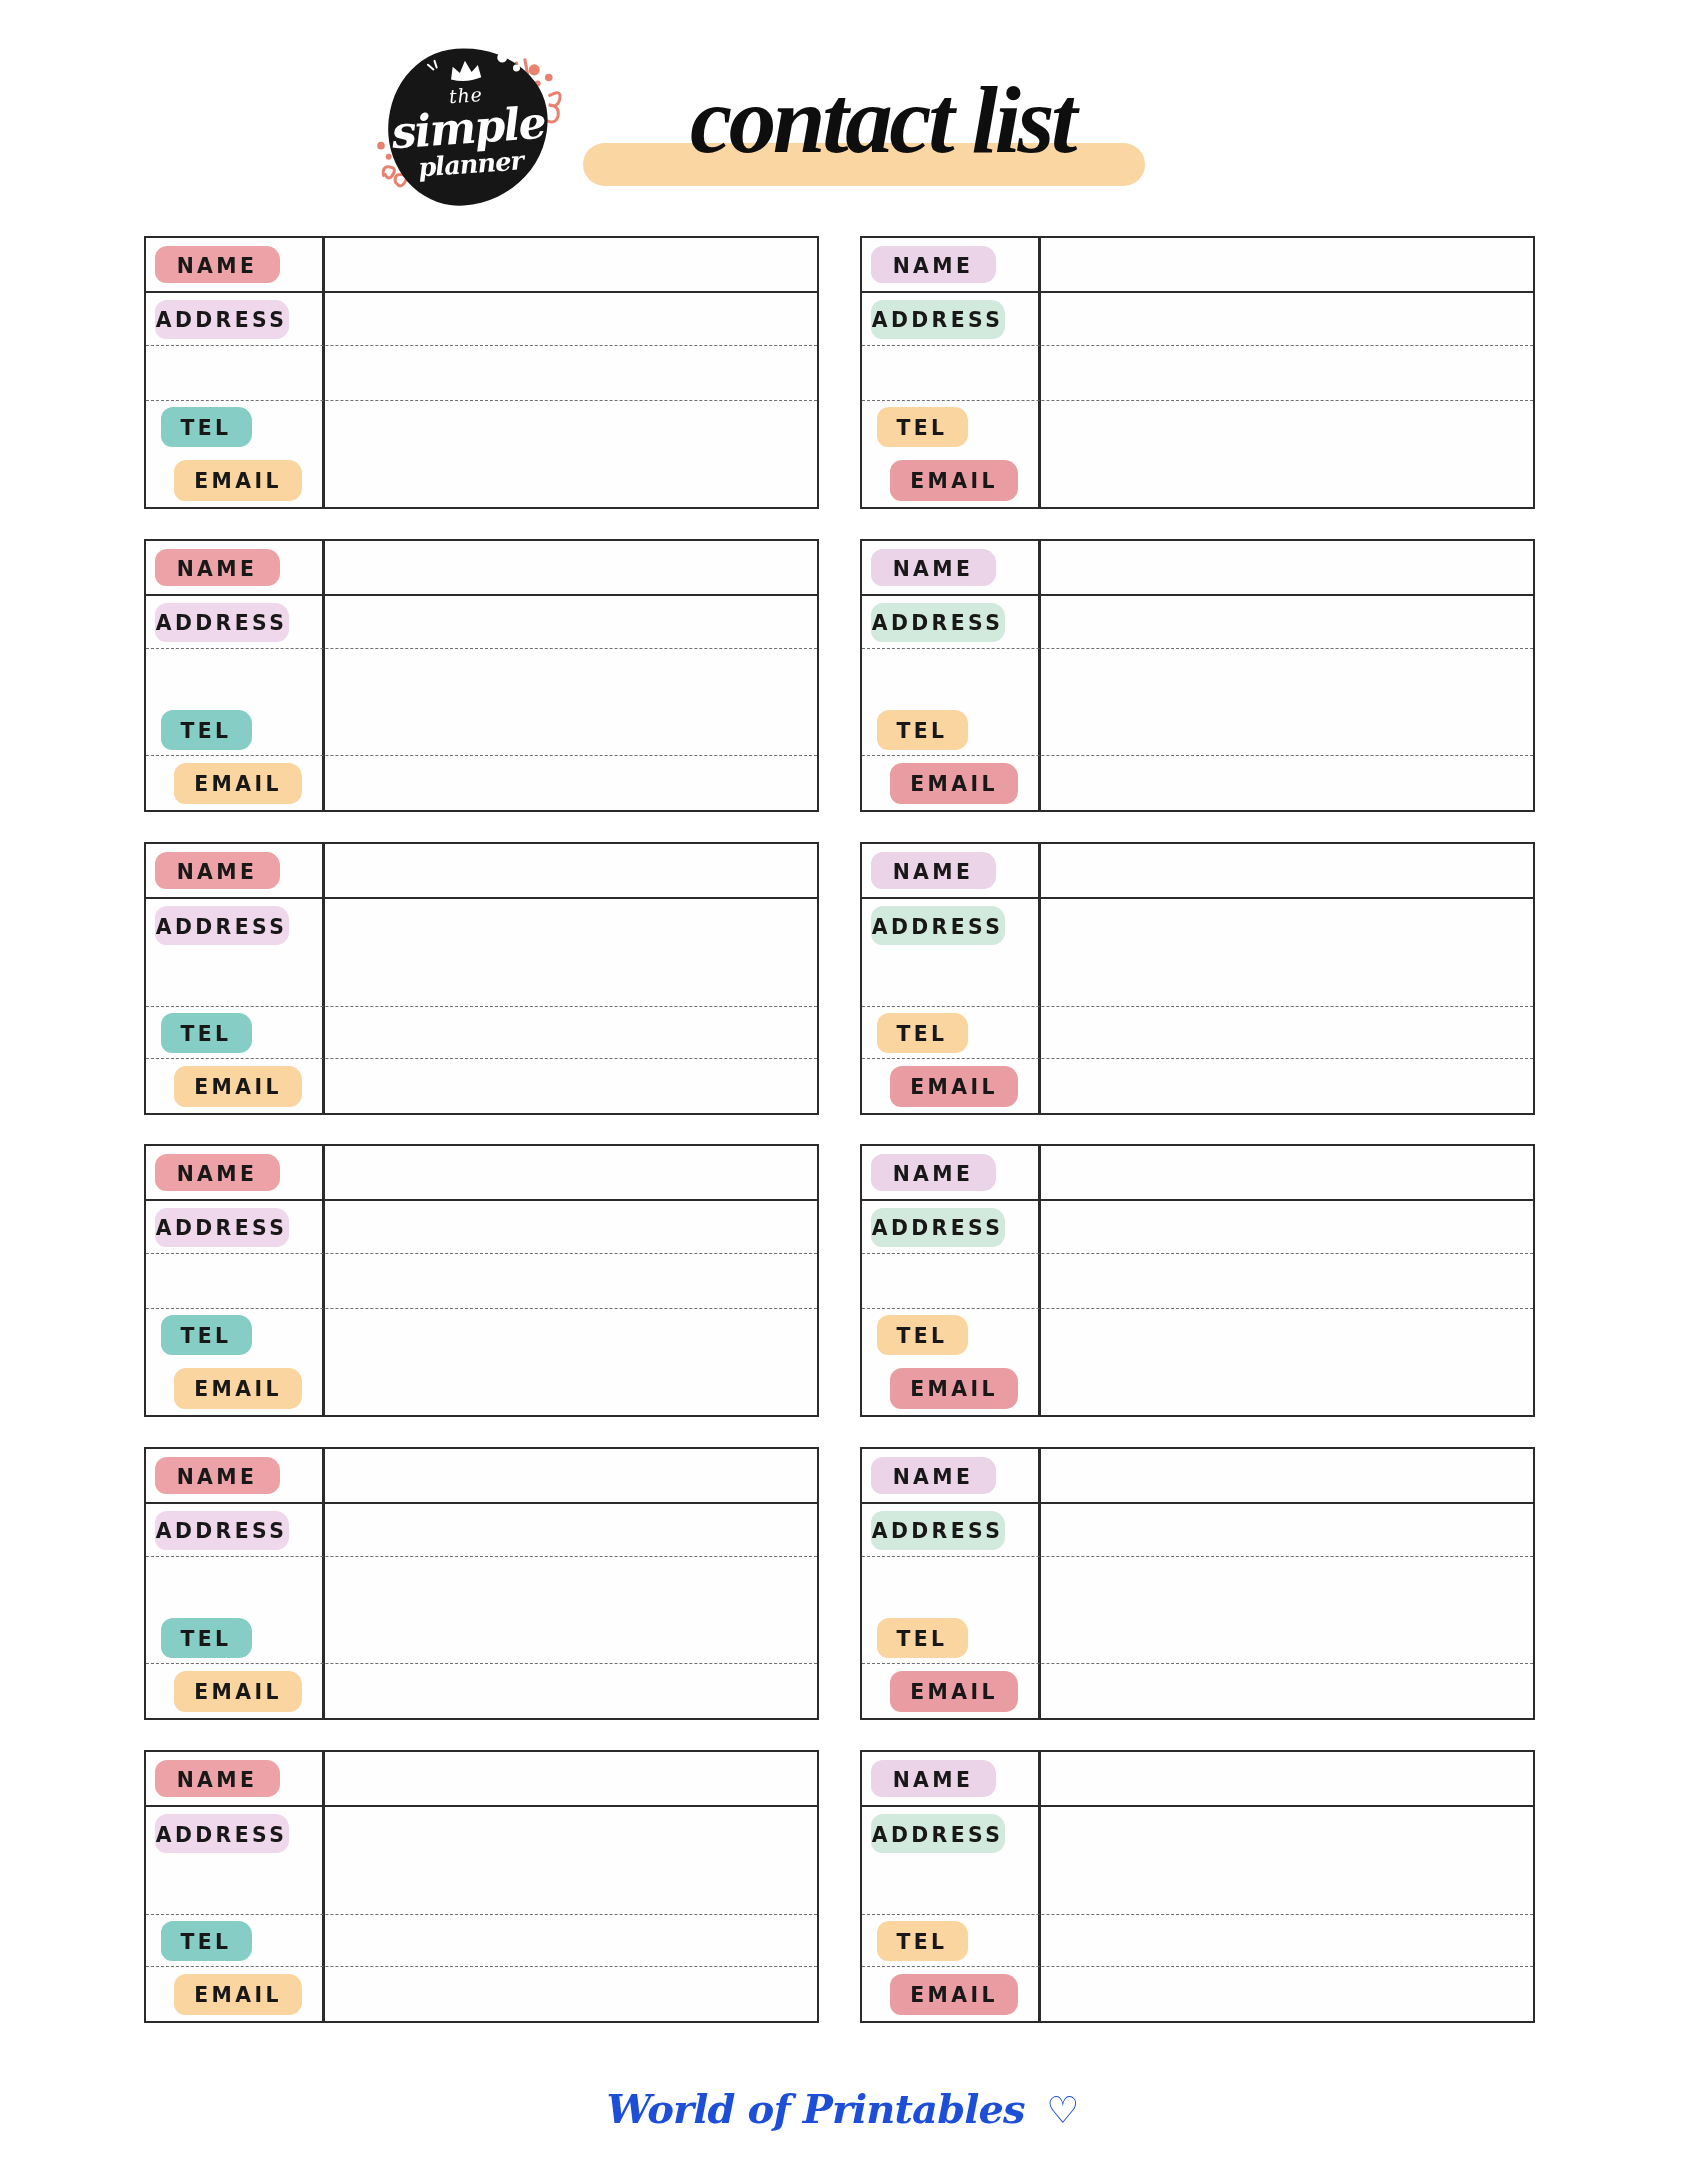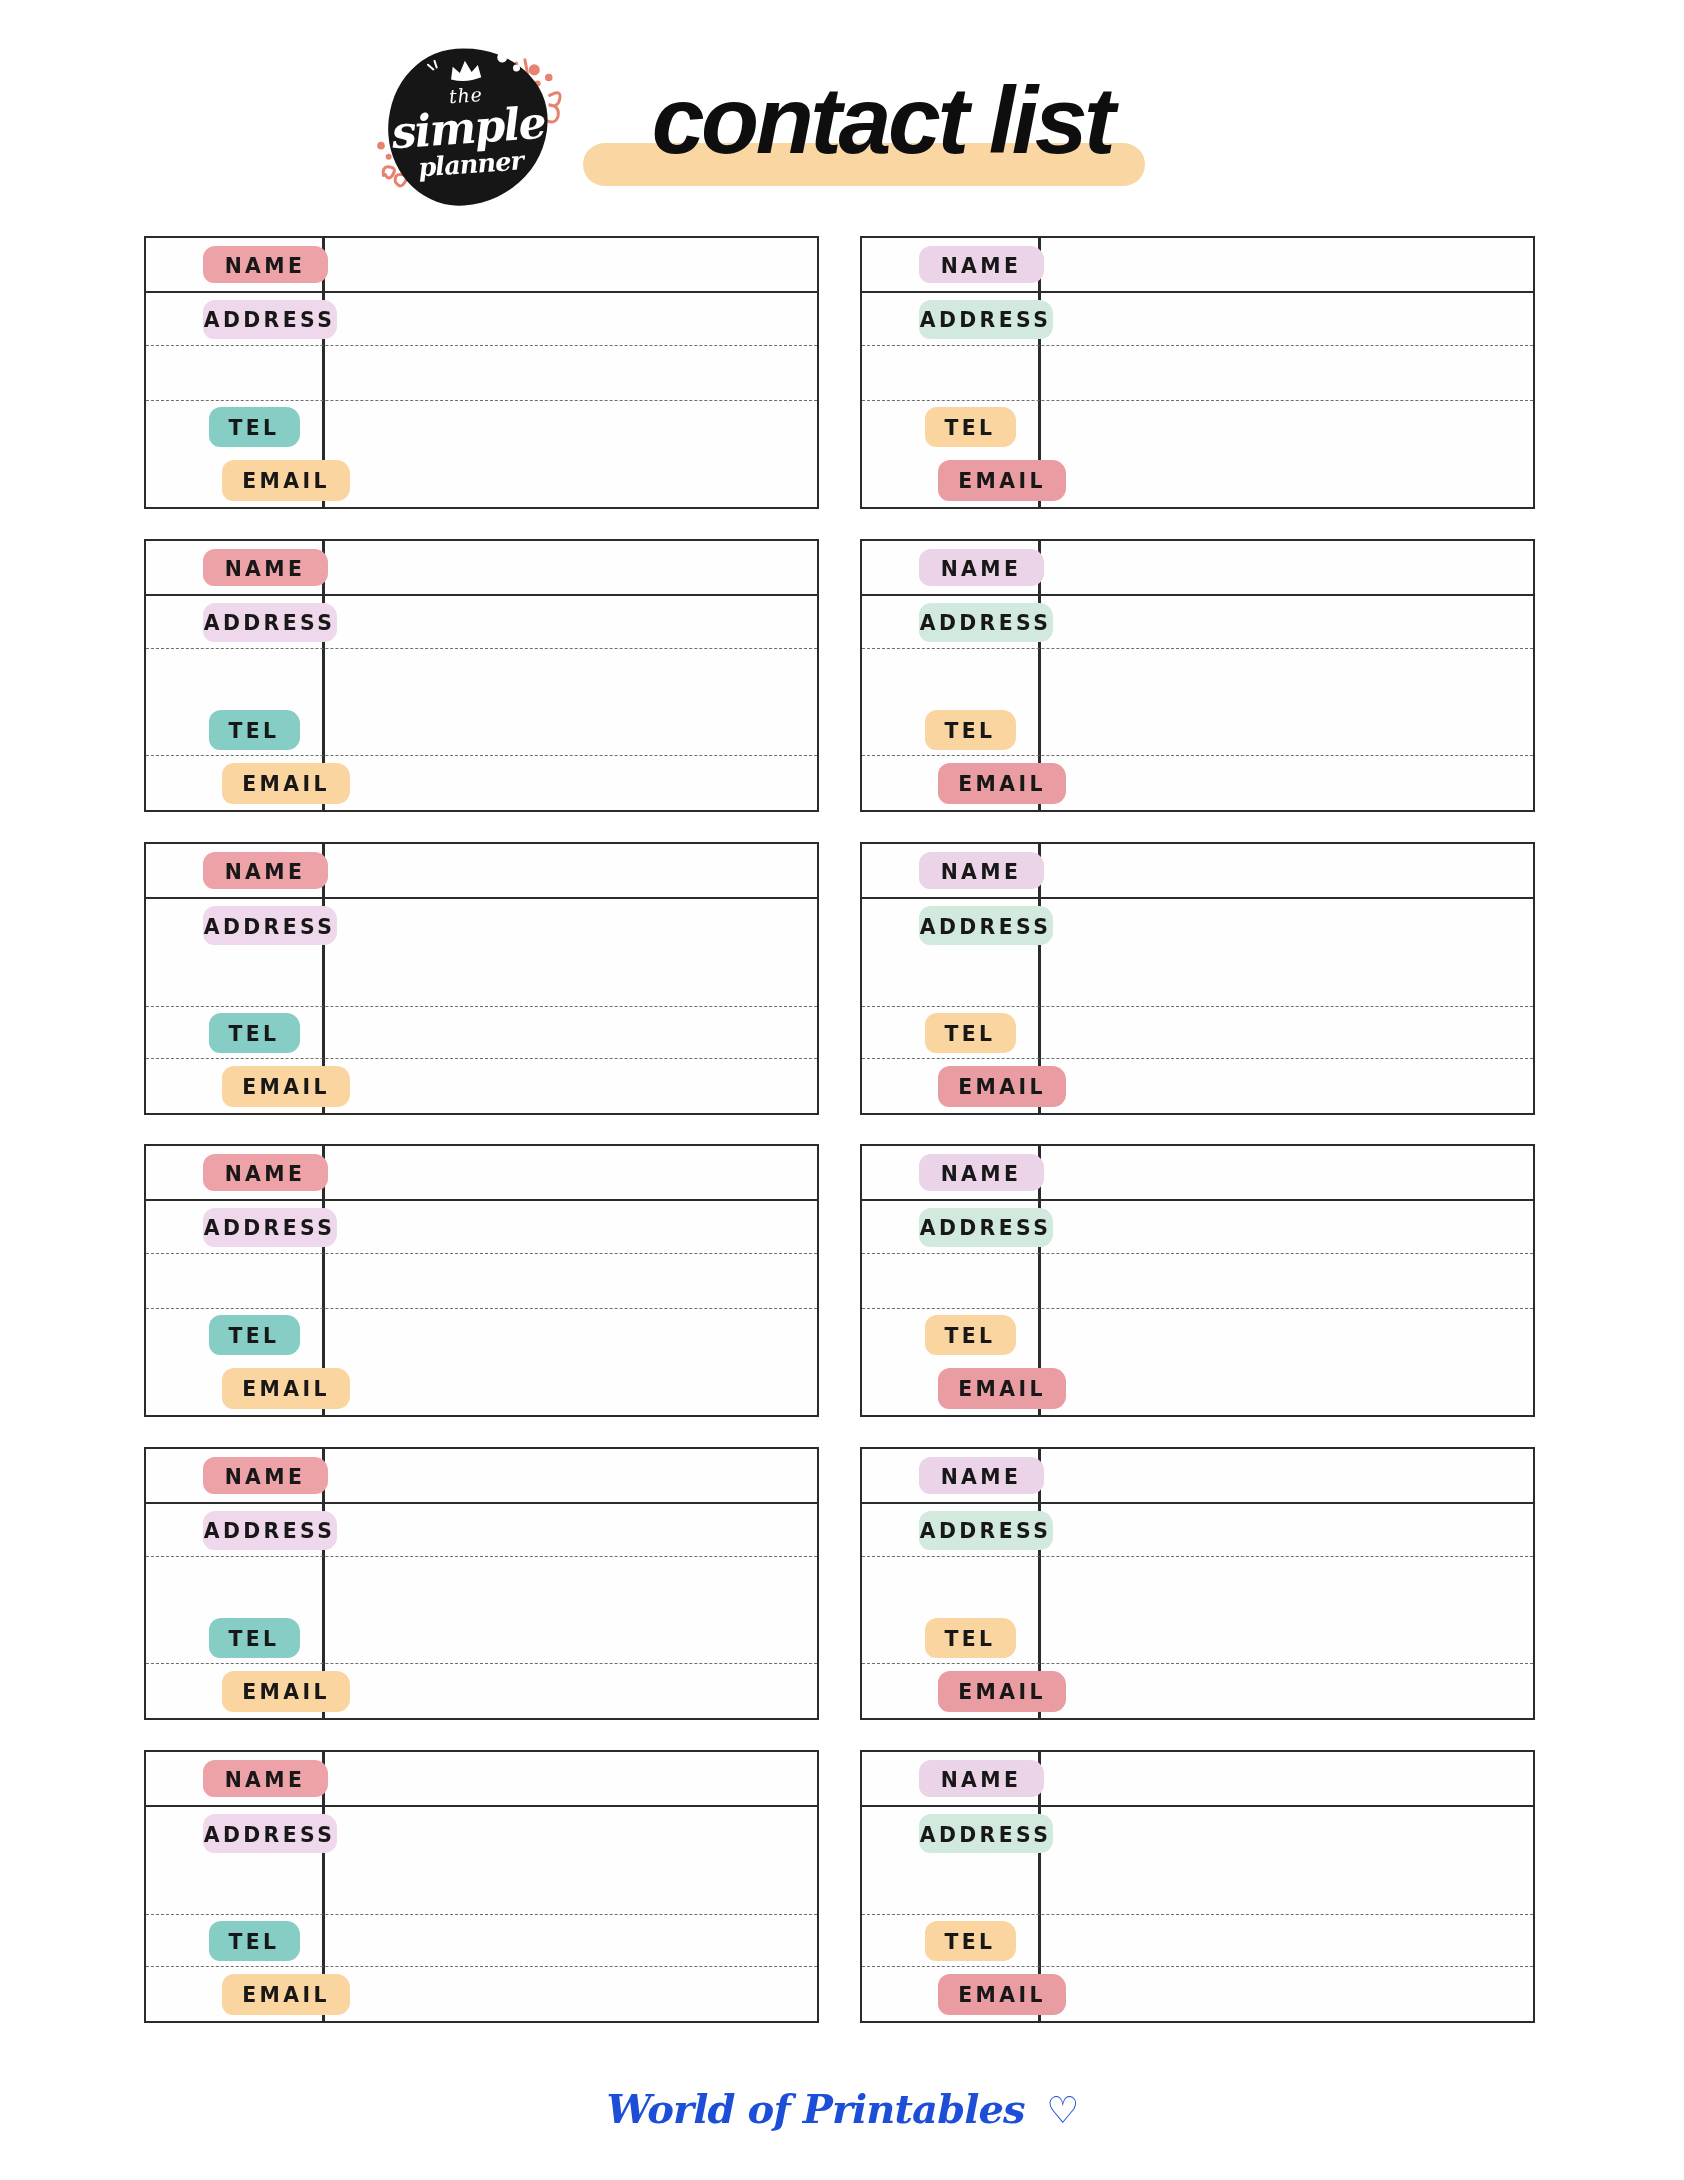--- a/index.html
+++ b/index.html
@@ -40,32 +40,32 @@
   .header-decorations { position:absolute; left:358px; top:34px; width:281px; height:179px; pointer-events:none; }
 
   .title-wrap { position:absolute; left:588px; top:0; width:588px; height:221px; }
   .title-highlight {
     position:absolute; left:-5.1px; top:143px; width:562px; height:43px;
     border-radius:22px;
   }
   .page-title {
     position:absolute; left:0; top:73px; width:100%;
     text-align:center;
-    font-family:Liberation Sans, sans-serif; font-style:italic; font-weight:700;
+    font-family:Liberation Serif, serif; font-style:italic; font-weight:700;
     font-size:95px; line-height:1; letter-spacing:-3.4px; color:#0e0e0e;
   }
 
   
   .card {
     position:absolute; width:675px; height:273px;
     border:2.6px solid #2b2b2b; background:#fffefe;
     display:flex; flex-direction:column;
   }
   .vdivider { position:absolute; left:176px; top:0; bottom:0; width:2.6px; background:#2b2b2b; }
-  .row { position:relative; display:flex; align-items:center;padding-left:48px; }
+  .row { position:relative; display:flex; align-items:center; }
   .row-name    { height:55px; border-bottom:2.6px solid #2b2b2b; }
   .row-address { height:53px; }
   .row-blank   { height:55px; }
   .row-tel     { height:52px; }
   .row-email   { flex:1; }
   .row.dashed  { border-bottom:1.7px dashed #6e6e6e; }
 
   .pill {
     display:flex; align-items:center; justify-content:center;
     border-radius:12px 13.6px 12.8px 11px;

